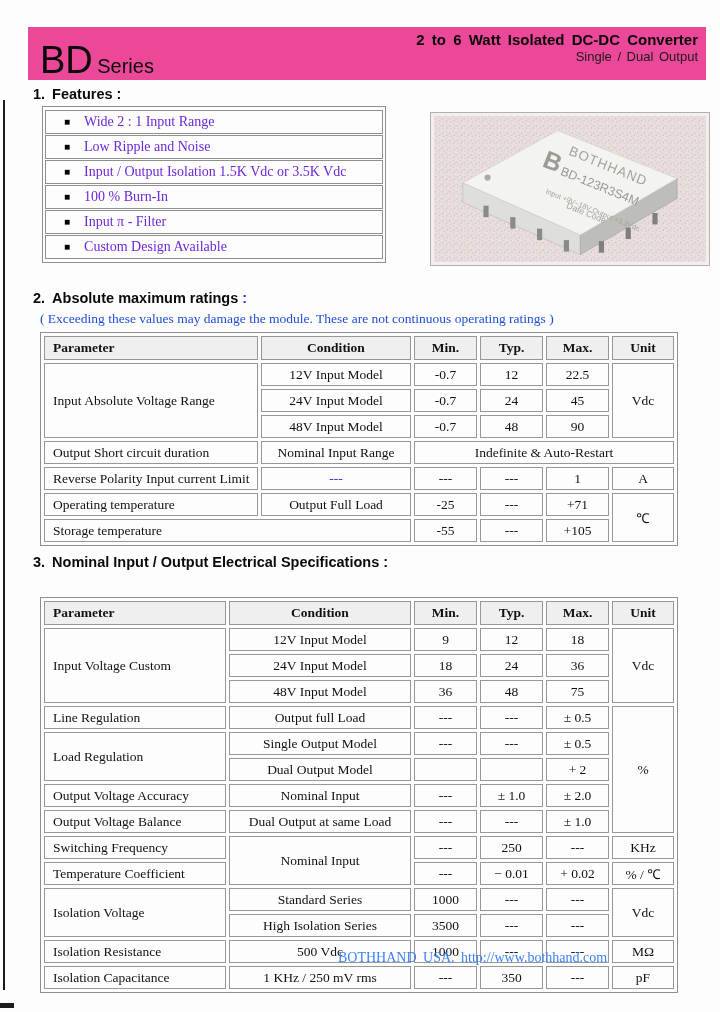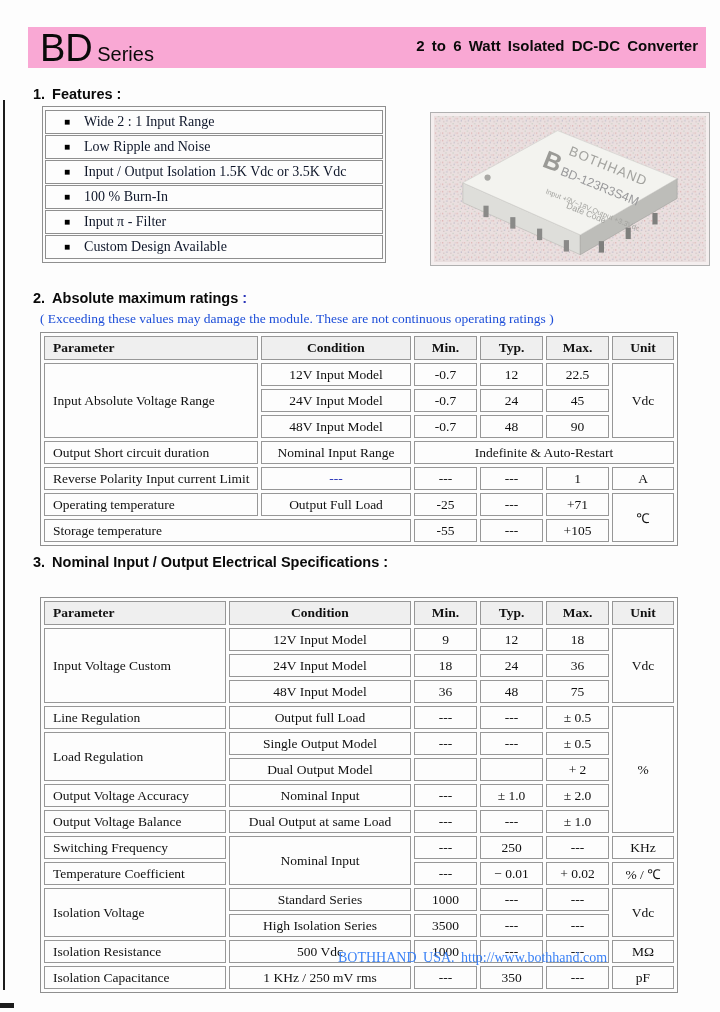--- a/index.html
+++ b/index.html
@@ -5,40 +5,40 @@
   html,body{margin:0;padding:0;background:#ffffff;}
   .page{
     position:relative;width:720px;height:1012px;background:#fdfdfd;overflow:hidden;
     font-family:"Liberation Serif",serif;color:#111;
   }
   
   .scan-line-left{position:absolute;left:3px;top:100px;width:2px;height:890px;background:#1c1c1c;}
   .scan-mark-bottom{position:absolute;left:0;top:1003px;width:14px;height:5px;background:#1c1c1c;}
 
   
-  .banner{position:absolute;left:28px;top:27px;width:678px;height:41px;background:#f9a8d4;}
+  .banner{position:absolute;left:28px;top:27px;width:678px;height:53px;background:#ec4899;}
   .banner .brand{position:absolute;left:12px;bottom:0px;font-family:"Liberation Sans",sans-serif;white-space:nowrap;}
   .banner .bd{font-size:38px;line-height:40px;font-weight:500;letter-spacing:0px;color:#0a0a0a;}
   .banner .series{font-size:20px;color:#0a0a0a;}
-  .banner .titles{position:absolute;right:8px;top:9px;text-align:right;font-family:"Liberation Sans",sans-serif;}
+  .banner .titles{position:absolute;right:8px;top:3px;text-align:right;font-family:"Liberation Sans",sans-serif;}
   .banner .t1{font-size:15px;font-weight:bold;color:#0a0a0a;line-height:19px;word-spacing:3px;}
   .banner .t2{font-size:13px;color:#1a1a1a;line-height:16px;word-spacing:2px;}
 
   
   .sec-heading{position:absolute;left:33px;font-family:"Liberation Sans",sans-serif;font-size:14.5px;font-weight:bold;color:#0a0a0a;white-space:nowrap;}
   .sec-heading .num{margin-right:7px;}
   .sec-heading .colon{margin-left:4px;}
   .colon.blue{color:#2a35b8;}
   .note{position:absolute;left:40px;font-size:13.5px;color:#1d4ed8;white-space:nowrap;}
 
   
   .features{position:absolute;left:42px;top:106px;width:338px;border:1px solid #8f8f8f;padding:2px;background:#fdfdfd;}
   .feature{border:1px solid #8f8f8f;height:22px;margin:1px 0;display:flex;align-items:center;padding-left:18px;}
   .feature .bullet{font-size:10px;margin-right:14px;color:#000;line-height:1;}
-  .feature .label{font-size:14px;color:#0f172a;}
+  .feature .label{font-size:14px;color:#6d28d9;}
 
   
   .photo-frame{position:absolute;left:430px;top:112px;width:272px;height:146px;border:1px solid #b0b0b0;background:#f4eeee;padding:3px;}
   .photo{width:100%;height:100%;}
 
   
   table.spec{border-collapse:separate;border-spacing:3px;background:#fdfdfd;border:1px solid #8f8f8f;position:absolute;left:40px;table-layout:fixed;}
   table.spec th,table.spec td{border:1px solid #979797;font-size:13.5px;text-align:center;padding:0 2px;overflow:hidden;white-space:nowrap;}
   table.spec th{height:22px;background:#efefef;font-weight:bold;}
   table.spec td{height:21px;background:#fdfdfd;}
@@ -57,20 +57,21 @@
   <div class="scan-line-left"></div>
   <div class="scan-mark-bottom"></div>
 
   <header class="banner">
     <div class="brand">
       <span class="bd">BD</span>
       <span class="series">Series</span>
     </div>
     <div class="titles">
       <div class="t1">2 to 6 Watt Isolated DC-DC Converter</div>
+      <div class="t2">Single / Dual Output</div>
     </div>
   </header>
 
   <div class="sec-heading" id="sec1" style="top:86px;">
     <span class="num">1.</span><span>Features</span><span class="colon">:</span>
   </div>
 
   <div class="features" id="features-box">
       <div class="feature">
         <span class="bullet">■</span>

